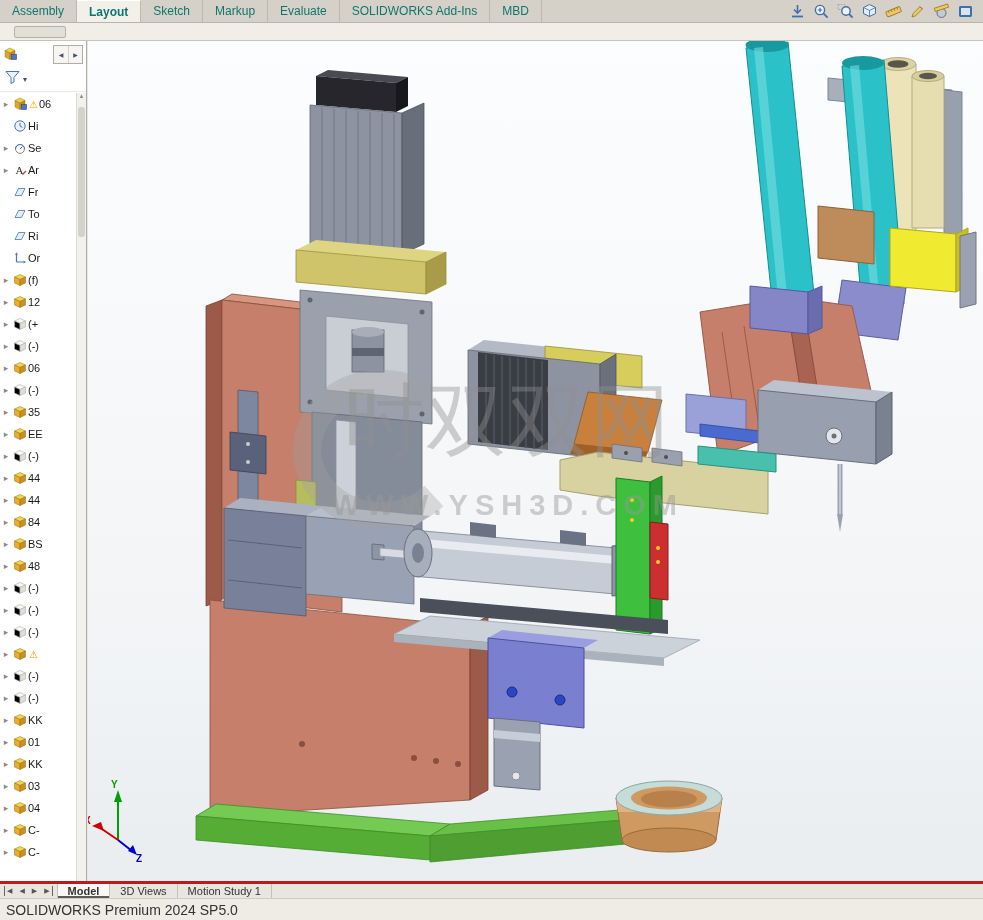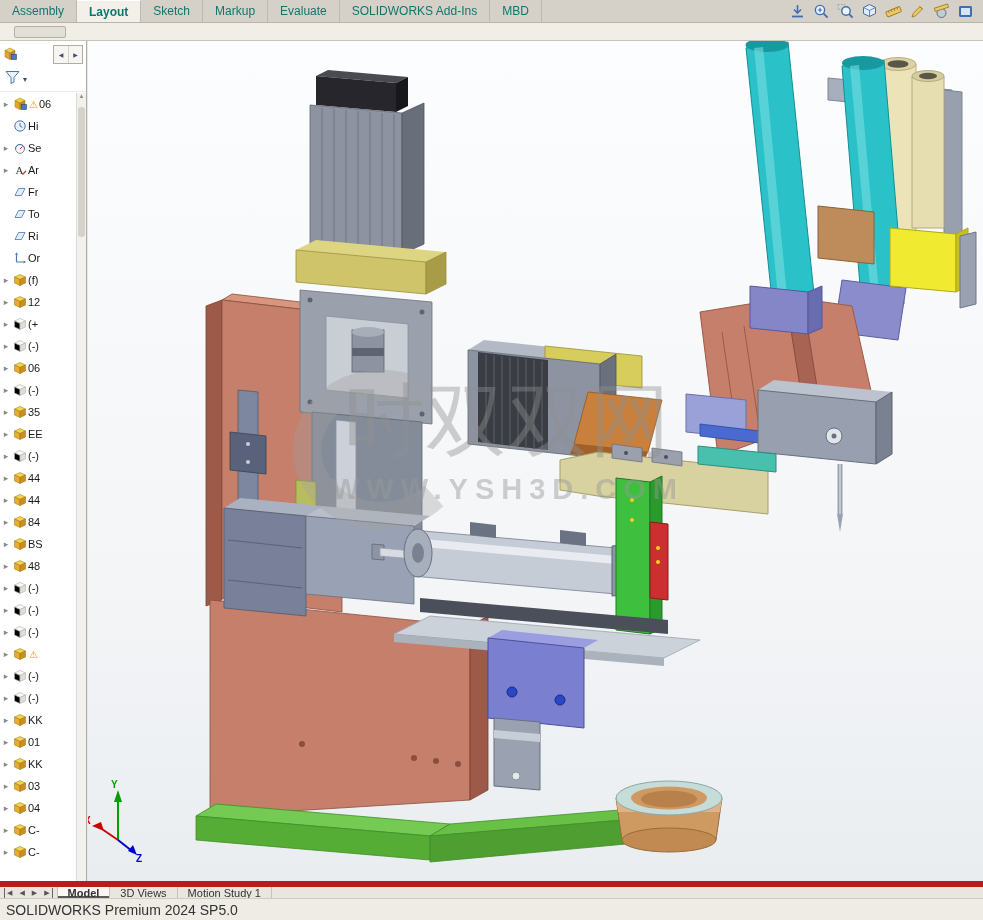--- a/index.html
+++ b/index.html
@@ -35,24 +35,24 @@
   .twarn{color:#f0a500;font-size:10px;margin:0 1px;flex:none}
   .tlabel{overflow:hidden;color:#1a1a1a}
   .panel-vscroll{position:absolute;right:0;top:52px;bottom:0;width:10px;background:#f2f1ed;border-left:1px solid #dedbd3;font-size:6px;color:#8a877e;text-align:center}
   .panel-vscroll .thumb{position:absolute;top:14px;left:1px;right:1px;height:130px;background:#d4d2ca;border-radius:3px}
 
   
   .viewport{position:absolute;left:88px;top:41px;width:895px;height:840px;background:linear-gradient(180deg,#fcfdfe 0%,#f3f5f7 65%,#eaedf0 100%);overflow:hidden}
   .viewport svg.model{position:absolute;left:0;top:0}
   .watermark{position:absolute;left:150px;top:336px;width:540px;text-align:center;z-index:5;pointer-events:none}
   .wm-title{font-size:80px;font-weight:normal;color:rgba(142,142,142,.42);letter-spacing:2px;line-height:1.1}
-  .wm-url{margin-top:8px;font-size:29px;font-weight:bold;color:rgba(150,150,150,.45);letter-spacing:7px}
+  .wm-url{margin-top:24px;font-size:29px;font-weight:bold;color:rgba(150,150,150,.45);letter-spacing:7px}
 
   
-  .sheetbar{position:absolute;left:0;top:881px;width:100%;height:17px;background:#e8e6df;border-top:6px solid #b91c1c;display:flex;align-items:stretch;font-size:11px}
+  .sheetbar{position:absolute;left:0;top:881px;width:100%;height:17px;background:#e8e6df;border-top:3px solid #b91c1c;display:flex;align-items:stretch;font-size:11px}
   .sheet-nav{display:flex;align-items:center;padding:0 4px;gap:3px;border-right:1px solid #c6c2b8}
   .sheet-nav .nv{font-size:7px;color:#555;padding:1px 2px}
   .nv.bar-l{border-left:1px solid #666}
   .nv.bar-r{border-right:1px solid #666}
   .stab{padding:0 10px;display:flex;align-items:center;border-right:1px solid #c6c2b8;color:#333;background:#e8e6df;cursor:default;white-space:nowrap}
   .stab.active{background:#f8f7f4;font-weight:bold;box-shadow:inset 0 -2px 0 #5a5a5a}
 
   
   .statusbar{position:absolute;left:0;top:898px;width:100%;height:22px;background:#eeece5;border-top:1px solid #cfccc2;font-size:14px;color:#333;display:flex;align-items:center;padding-left:6px}
 </style>

